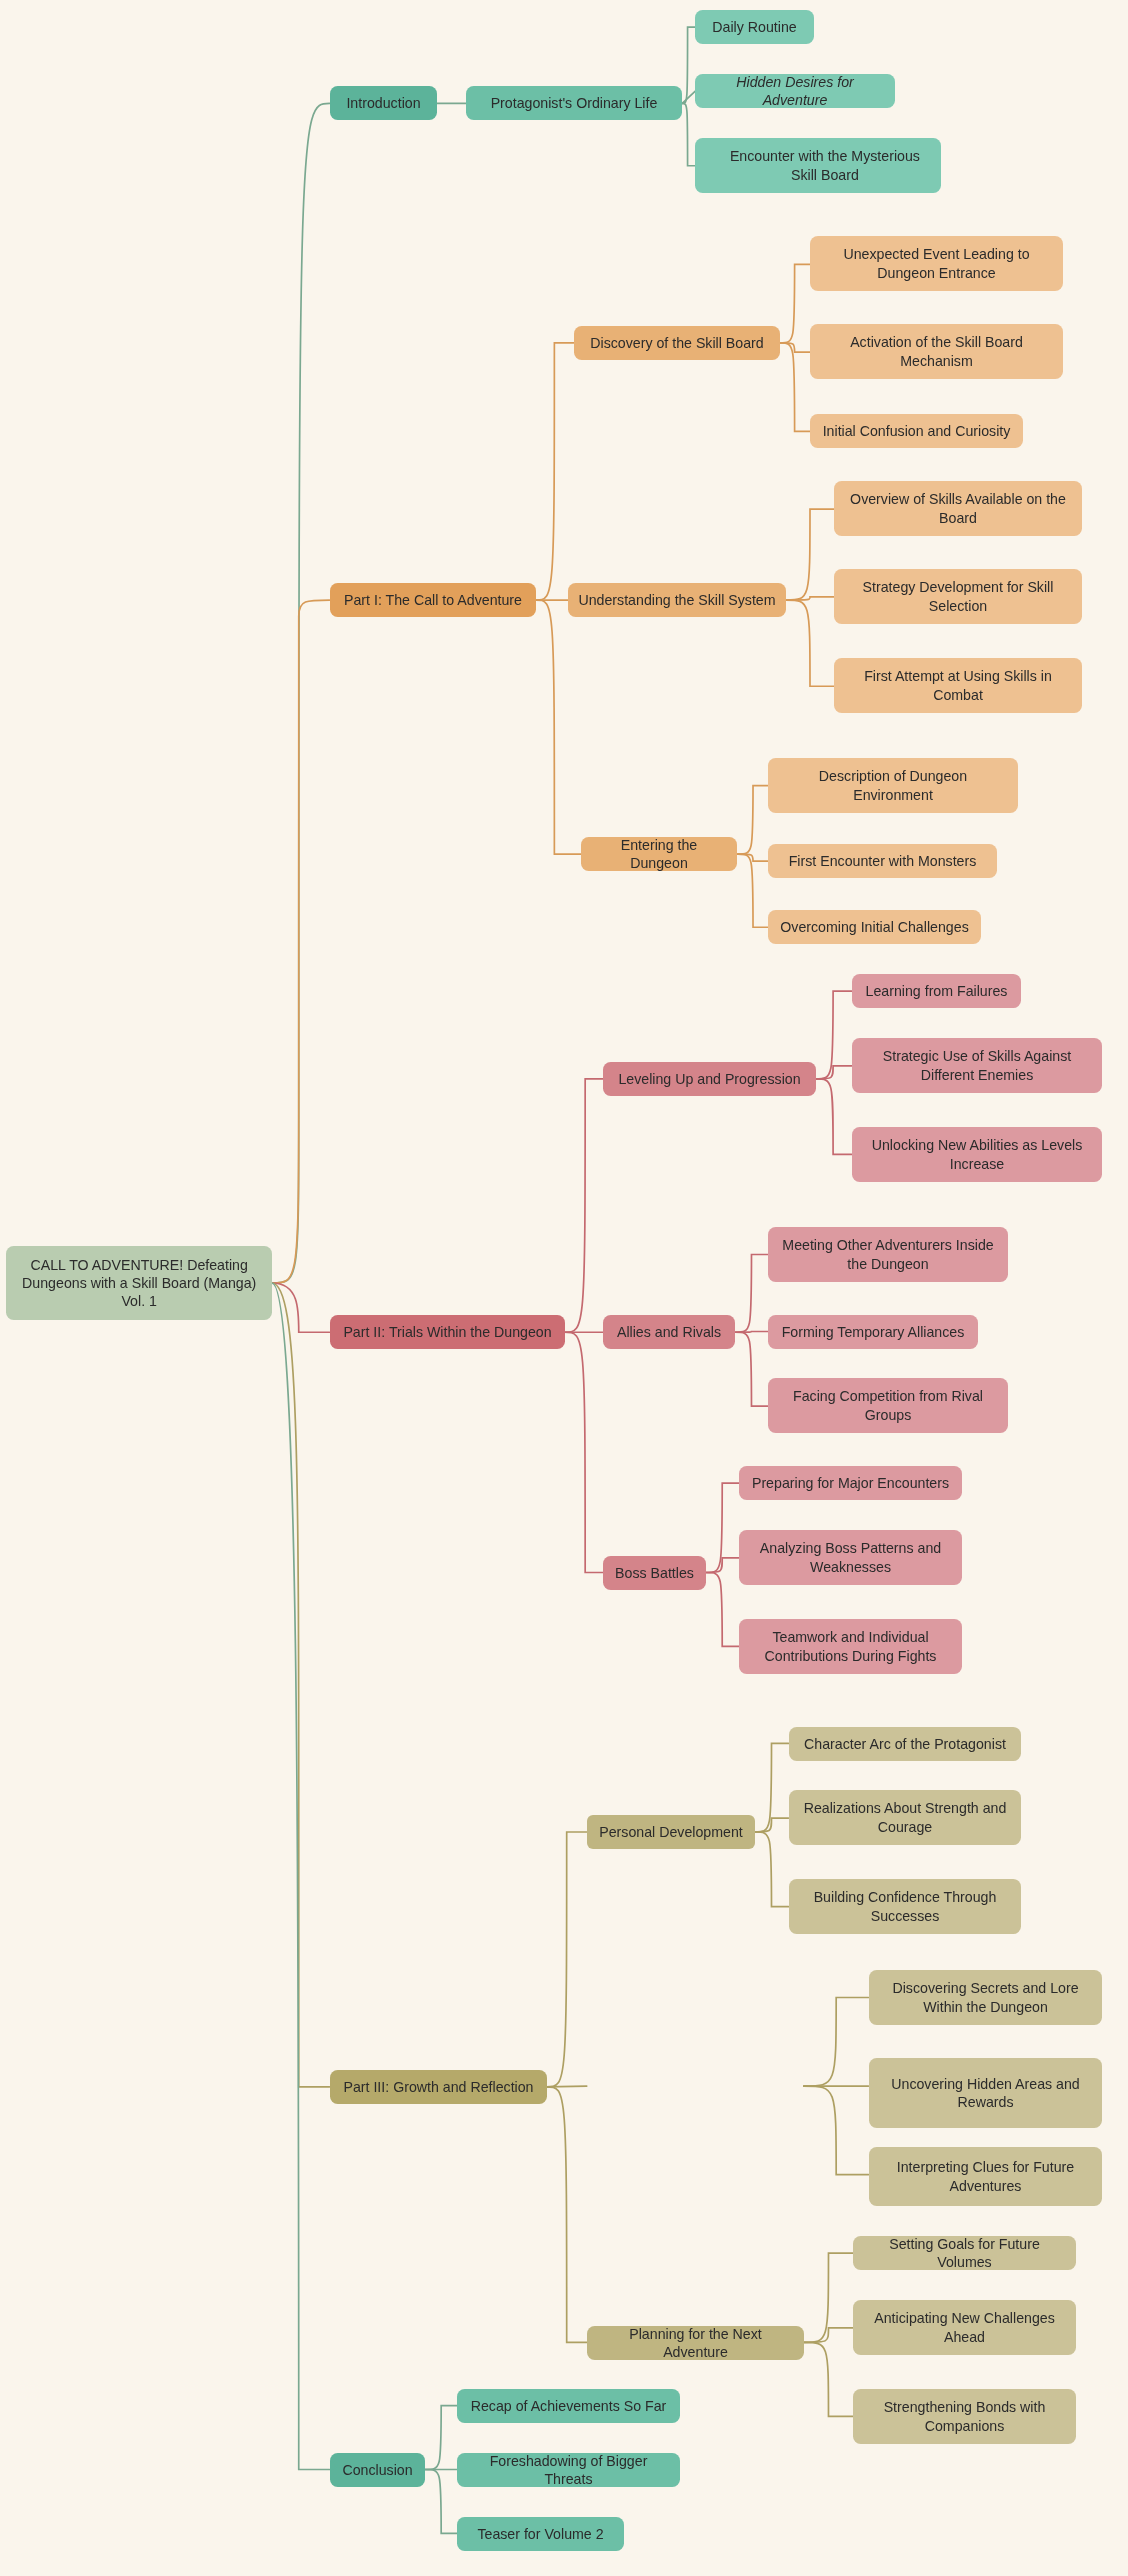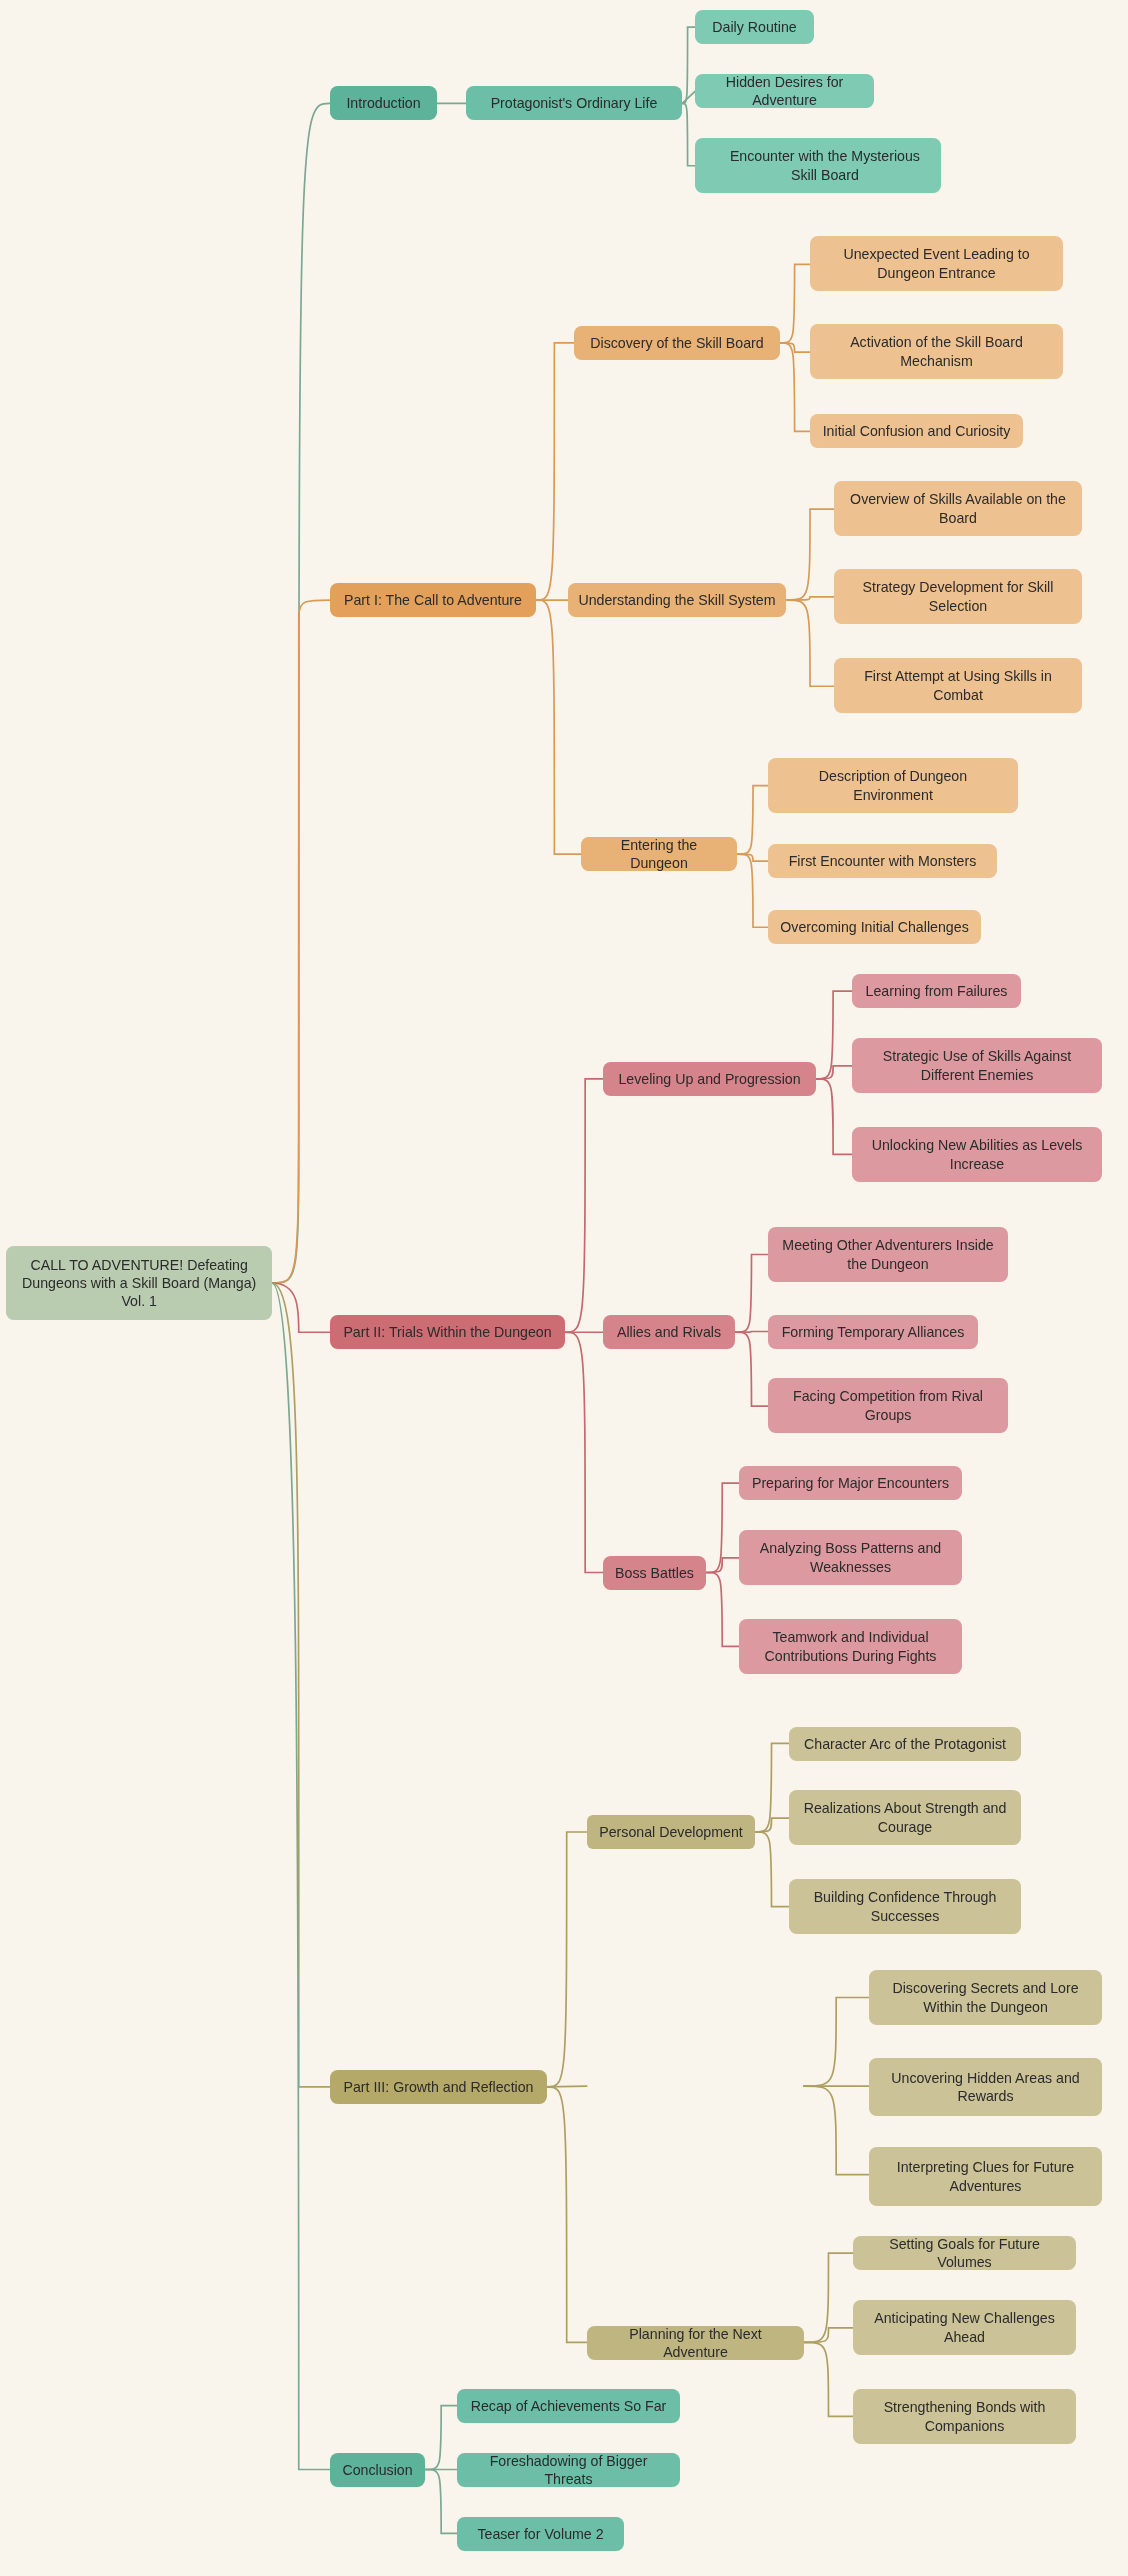--- a/index.html
+++ b/index.html
@@ -122,21 +122,21 @@
 
   <div class="node l1 c-green-dark" style="left:330px;top:86px;width:107px;height:34px;">
     <span>Introduction</span>
   </div>
   <div class="node l2 c-green-mid" style="left:466px;top:86px;width:216px;height:34px;">
     <span>Protagonist's Ordinary Life</span>
   </div>
   <div class="node l3 c-green-light" style="left:695px;top:10px;width:119px;height:34px;">
     <span>Daily Routine</span>
   </div>
-  <div class="node l3 c-green-light" style="left:695px;top:74px;width:179px;height:34px;">
+  <div class="node l3 c-green-light" style="left:695px;top:74px;width:200px;height:34px;font-style:italic;">
     <span>Hidden Desires for Adventure</span>
   </div>
   <div class="node l3 c-green-light" style="left:695px;top:138px;width:246px;height:55px;padding-left:23px;">
     <span>Encounter with the Mysterious Skill Board</span>
   </div>
 
   <div class="node l1 c-orange-dark" style="left:330px;top:583px;width:206px;height:34px;">
     <span>Part I: The Call to Adventure</span>
   </div>
 
@@ -235,21 +235,21 @@
   <div class="node l3 c-olive-light" style="left:789px;top:1790px;width:232px;height:55px;">
     <span>Realizations About Strength and Courage</span>
   </div>
   <div class="node l3 c-olive-light" style="left:789px;top:1879px;width:232px;height:55px;">
     <span>Building Confidence Through Successes</span>
   </div>
 
   <div class="node l3 c-olive-light" style="left:869px;top:1970px;width:233px;height:55px;">
     <span>Discovering Secrets and Lore Within the Dungeon</span>
   </div>
-  <div class="node l3 c-olive-light" style="left:869px;top:2058px;width:233px;height:58px;">
+  <div class="node l3 c-olive-light" style="left:869px;top:2058px;width:233px;height:70px;">
     <span>Uncovering Hidden Areas and Rewards</span>
   </div>
   <div class="node l3 c-olive-light" style="left:869px;top:2147px;width:233px;height:59px;">
     <span>Interpreting Clues for Future Adventures</span>
   </div>
 
   <div class="node l2 c-olive-mid" style="left:587px;top:2326px;width:217px;height:34px;">
     <span>Planning for the Next Adventure</span>
   </div>
   <div class="node l3 c-olive-light" style="left:853px;top:2236px;width:223px;height:34px;">

